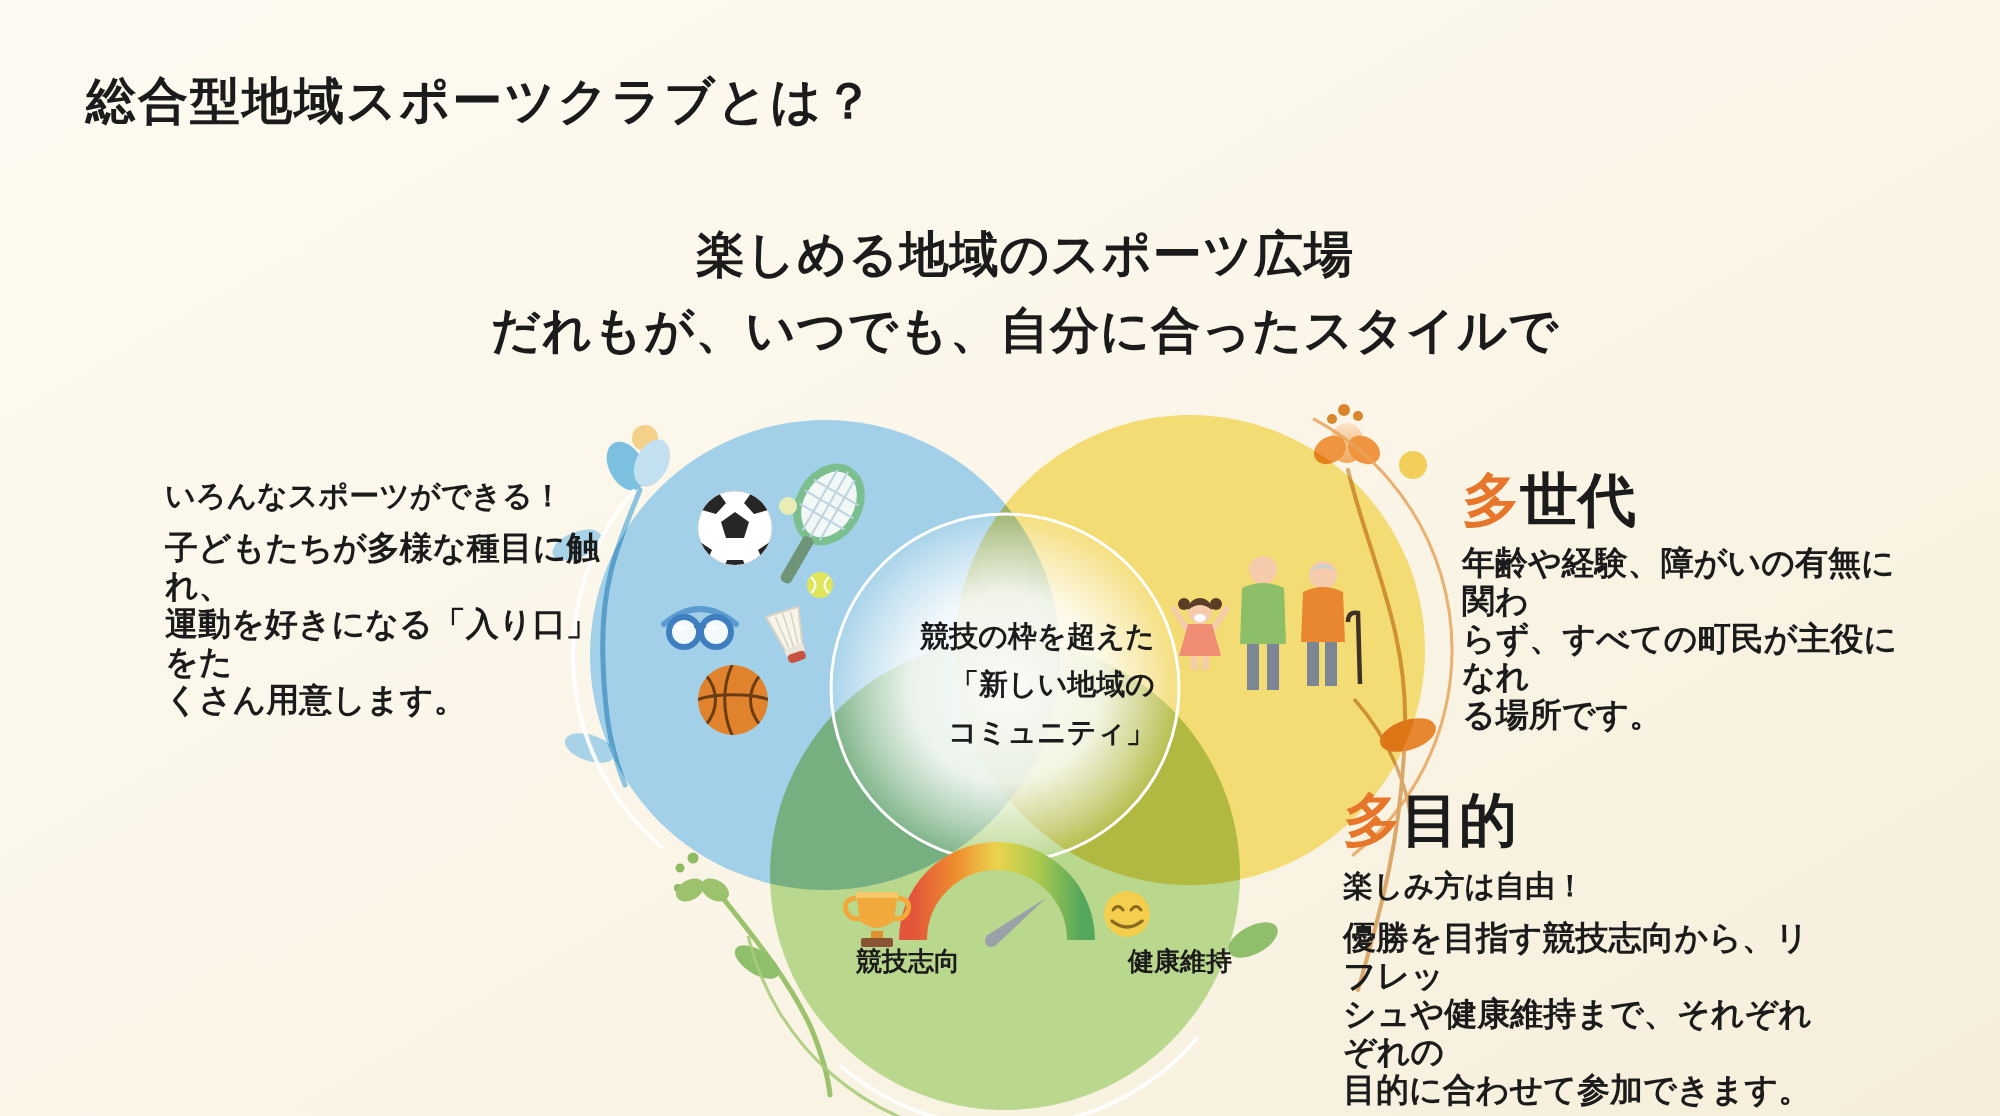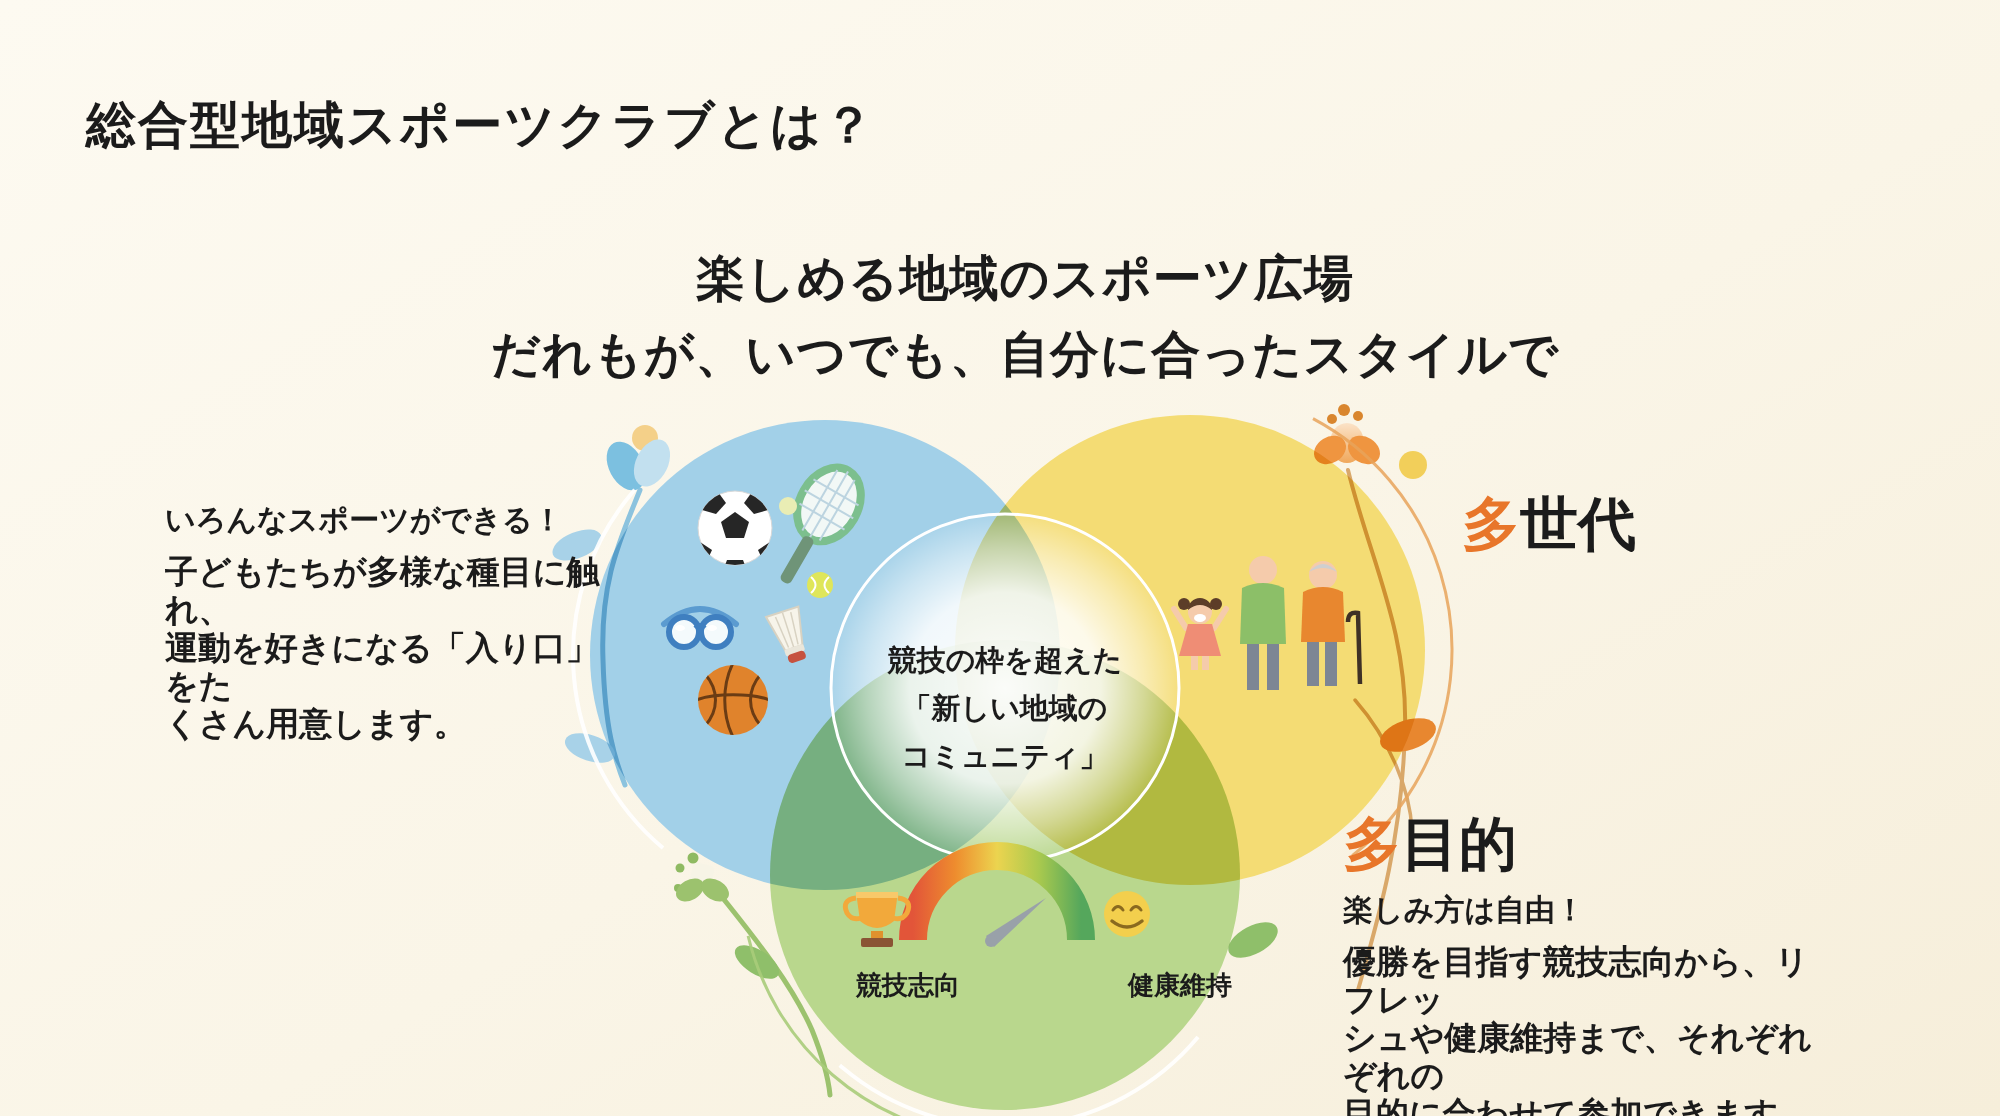--- a/index.html
+++ b/index.html
@@ -3,38 +3,38 @@
 <meta charset="utf-8">
 <style>
   html,body{margin:0;padding:0;}
   body{font-family:"Liberation Sans","DejaVu Sans",sans-serif;}
   #slide{
     position:relative;width:2000px;height:1116px;overflow:hidden;
     background:linear-gradient(150deg,#fdfaf1 0%,#faf5e7 55%,#f6eeda 100%);
     color:#1b1b1b;
   }
   #venn-svg{position:absolute;left:0;top:0;z-index:1;}
-  .txt{position:absolute;z-index:5;margin-top:24px;}
+  .txt{position:absolute;z-index:5;}
   #page-title{
     left:86px;top:68px;font-size:50px;font-weight:800;letter-spacing:2px;
   }
   #headline{
     left:300px;top:216px;width:1450px;text-align:center;
     font-size:49px;font-weight:800;line-height:76px;letter-spacing:1px;
   }
   .section{width:480px;}
   .section .s-title{font-size:58px;font-weight:800;line-height:64px;}
   .section .s-title .accent{color:#e8762a;}
   .section .s-sub{font-size:30px;font-weight:700;margin-top:14px;}
   .section .s-body{font-size:33px;line-height:38px;margin-top:12px;font-weight:600;white-space:pre-line;}
   #section-multi-sport{left:165px;top:462px;width:440px;}
   #section-multi-generation{left:1462px;top:468px;width:460px;}
   #section-multi-purpose{left:1343px;top:788px;width:480px;}
   #center-message{
-    left:855px;top:612px;width:300px;text-align:center;
+    left:855px;top:612px;width:300px;text-align:right;
     font-size:29px;font-weight:800;line-height:48px;white-space:pre-line;
   }
   .gauge-label{font-size:26px;font-weight:800;text-align:center;width:130px;}
   #gauge-label-left{left:843px;top:944px;}
   #gauge-label-right{left:1115px;top:944px;}
 </style>
 </head>
 <body>
 
 <div id="slide">
@@ -230,20 +230,23 @@
 
   <div class="txt section" id="section-multi-sport">
     <div class="s-sub">いろんなスポーツができる！</div>
     <div class="s-body">子どもたちが多様な種目に触れ、
 運動を好きになる「入り口」をた
 くさん用意します。</div>
   </div>
 
   <div class="txt section" id="section-multi-generation">
     <div class="s-title"><span class="accent">多</span><span>世代</span></div>
+    <div class="s-body">年齢や経験、障がいの有無に関わ
+らず、すべての町民が主役になれ
+る場所です。</div>
   </div>
 
   <div class="txt section" id="section-multi-purpose">
     <div class="s-title"><span class="accent">多</span><span>目的</span></div>
     <div class="s-sub">楽しみ方は自由！</div>
     <div class="s-body">優勝を目指す競技志向から、リフレッ
 シュや健康維持まで、それぞれぞれの
 目的に合わせて参加できます。</div>
   </div>
 

